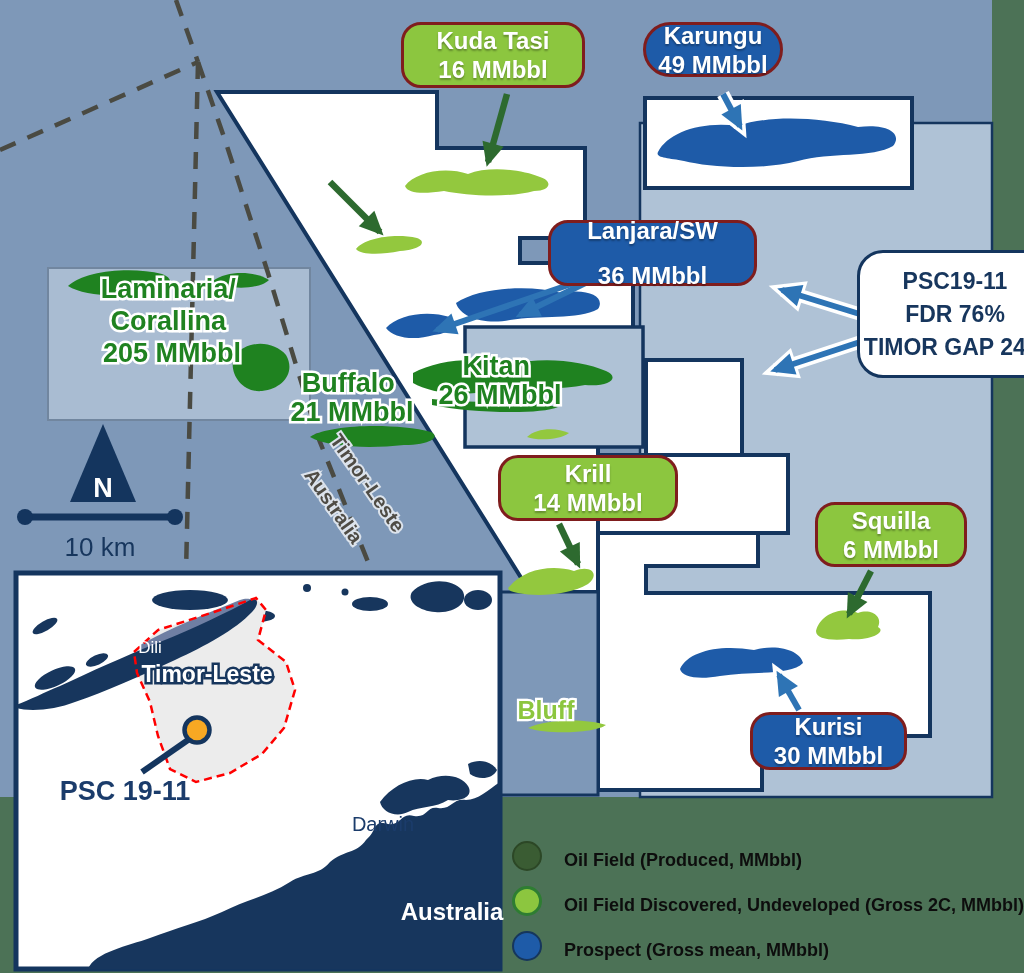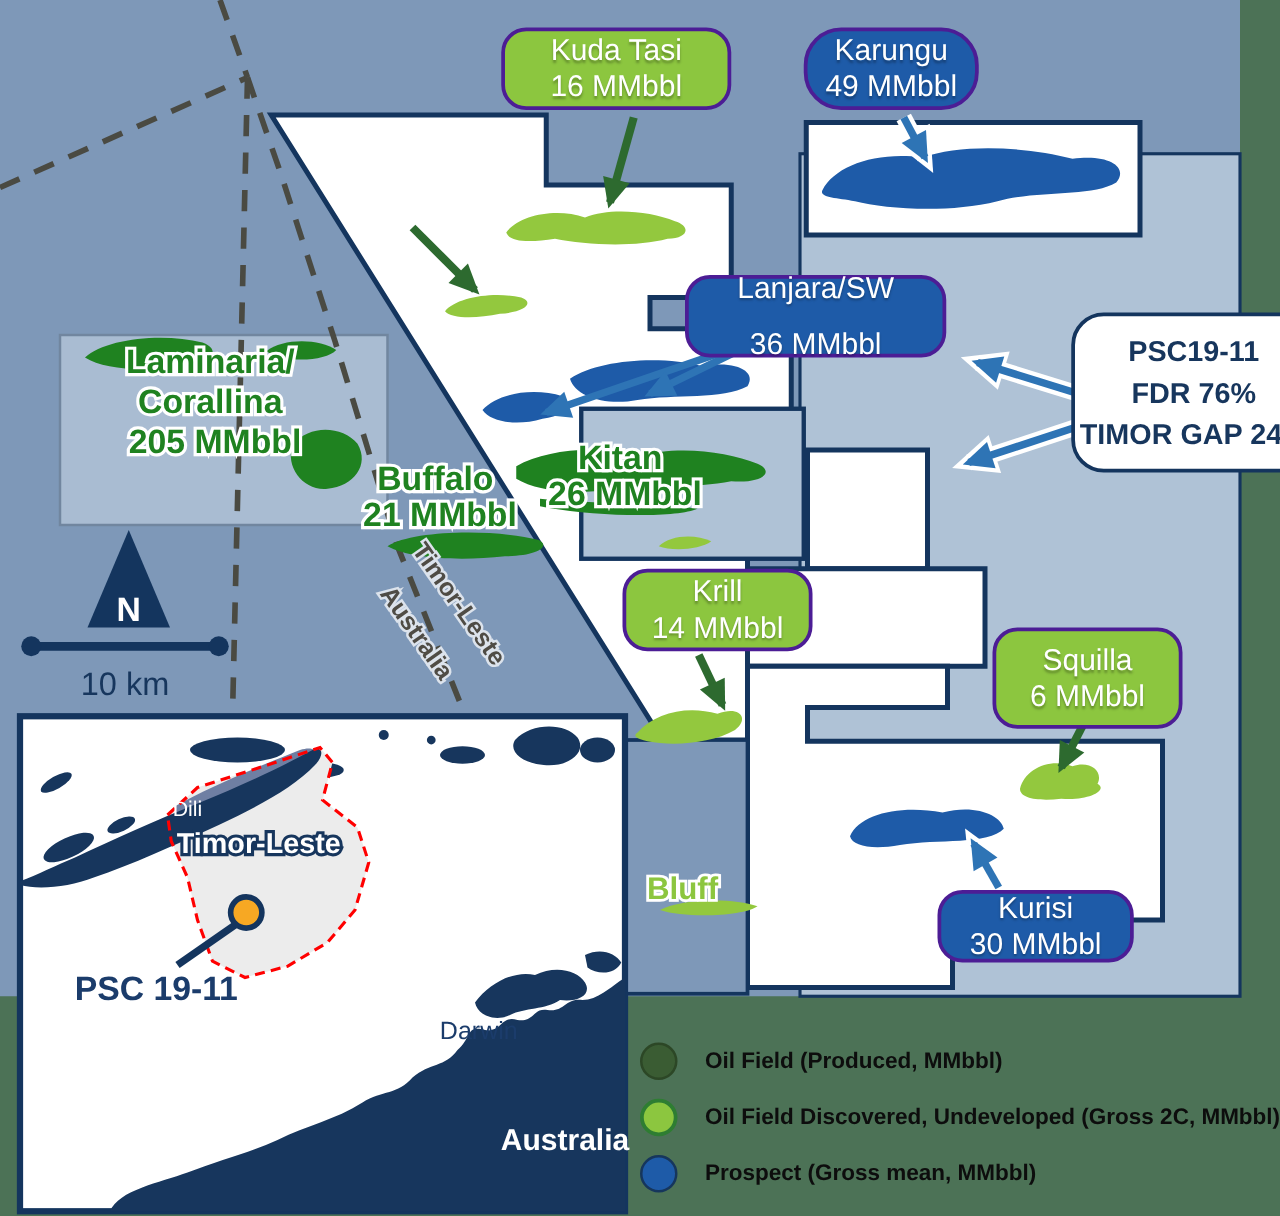--- a/index.html
+++ b/index.html
@@ -1,31 +1,31 @@
 <!DOCTYPE html>
 <html><head>
 <meta charset="utf-8">
 <style>
   html,body{margin:0;padding:0;background:#4C7256;}
   .stage{position:relative;width:1024px;height:973px;overflow:hidden;
          font-family:"Liberation Sans",sans-serif;background:#4C7256;}
   .stage svg{position:absolute;left:0;top:0;}
   svg text{font-family:"Liberation Sans",sans-serif;}
-  .pill{position:absolute;box-sizing:border-box;border:3px solid #4c1d95;border-radius:20px;
-        color:#fff;font-weight:normal;font-size:24px;line-height:29px;text-align:center;
+  .pill{position:absolute;box-sizing:border-box;border:3px solid #7f1d1d;border-radius:20px;
+        color:#fff;font-weight:bold;font-size:24px;line-height:29px;text-align:center;
         display:flex;flex-direction:column;justify-content:center;
         text-shadow:0 2px 2px rgba(0,0,0,.3);}
   .pill.green{background:#8CC63F;}
   .pill.blue{background:#1E5BA8;}
   .psc-box{position:absolute;left:820px;top:250px;width:196px;height:128px;box-sizing:border-box;
            background:#fff;border:3px solid #14355E;border-radius:26px;color:#17365D;
            font-weight:bold;font-size:23px;line-height:33px;text-align:center;
            display:flex;flex-direction:column;justify-content:center;margin-left:37px;}
   .legend{position:absolute;left:506px;top:826px;width:512px;}
-  .legend-row{display:flex;align-items:center;height:45px;}
+  .legend-row{display:flex;align-items:flex-end;height:45px;}
   .dot{width:30px;height:30px;border-radius:50%;margin-left:6px;margin-right:22px;
        box-sizing:border-box;flex:0 0 auto;}
   .dot.produced{background:#3A5C33;border:2px solid #2C4726;}
   .dot.undeveloped{background:#8CC63F;border:3px solid #2E7D32;}
   .dot.prospect{background:#1E5BA8;border:2px solid #16365C;}
   .legend-label{font-size:18px;font-weight:bold;color:#0d0d0d;white-space:nowrap;}
 </style>
 </head>
 <body>
 
@@ -177,33 +177,33 @@
     <text x="125" y="800" font-size="27" font-weight="bold" fill="#1B3C6B" text-anchor="middle">PSC 19-11</text>
     <text x="383" y="831" font-size="20" fill="#1B3C6B" text-anchor="middle">Darwin</text>
     <text x="452" y="920" font-size="24" font-weight="bold" fill="#ffffff" text-anchor="middle">Australia</text>
   </g>
 </svg>
 
 <div class="pill green" style="left:401px;top:22px;width:184px;height:66px;">
   <span>Kuda Tasi</span>
   <span>16 MMbbl</span>
 </div>
-<div class="pill blue" style="left:643px;top:22px;width:140px;height:66px;border-radius:30px;">
+<div class="pill blue" style="left:643px;top:22px;width:140px;height:55px;border-radius:30px;">
   <span>Karungu</span>
   <span>49 MMbbl</span>
 </div>
 <div class="pill blue" style="left:548px;top:220px;width:209px;height:66px;gap:16px;">
   <span>Lanjara/SW</span>
   <span>36 MMbbl</span>
 </div>
-<div class="pill green" style="left:498px;top:455px;width:152px;height:66px;">
+<div class="pill green" style="left:498px;top:455px;width:180px;height:66px;">
   <span>Krill</span>
   <span>14 MMbbl</span>
 </div>
-<div class="pill green" style="left:794px;top:502px;width:152px;height:81px;">
+<div class="pill green" style="left:815px;top:502px;width:152px;height:65px;">
   <span>Squilla</span>
   <span>6 MMbbl</span>
 </div>
 <div class="pill blue" style="left:750px;top:712px;width:157px;height:58px;">
   <span>Kurisi</span>
   <span>30 MMbbl</span>
 </div>
 
 <div class="psc-box">
   <span>PSC19-11</span>

